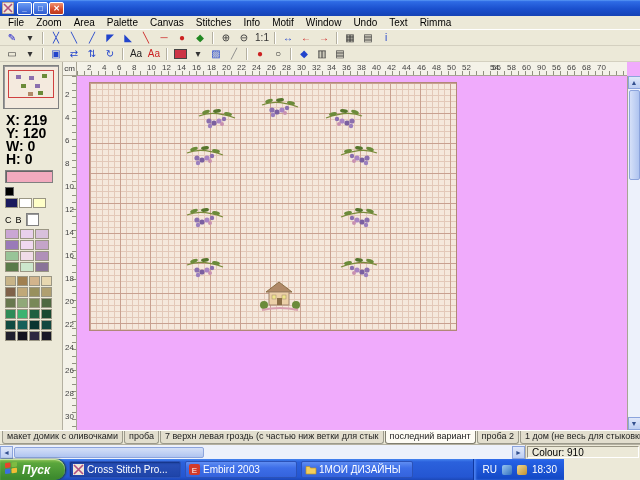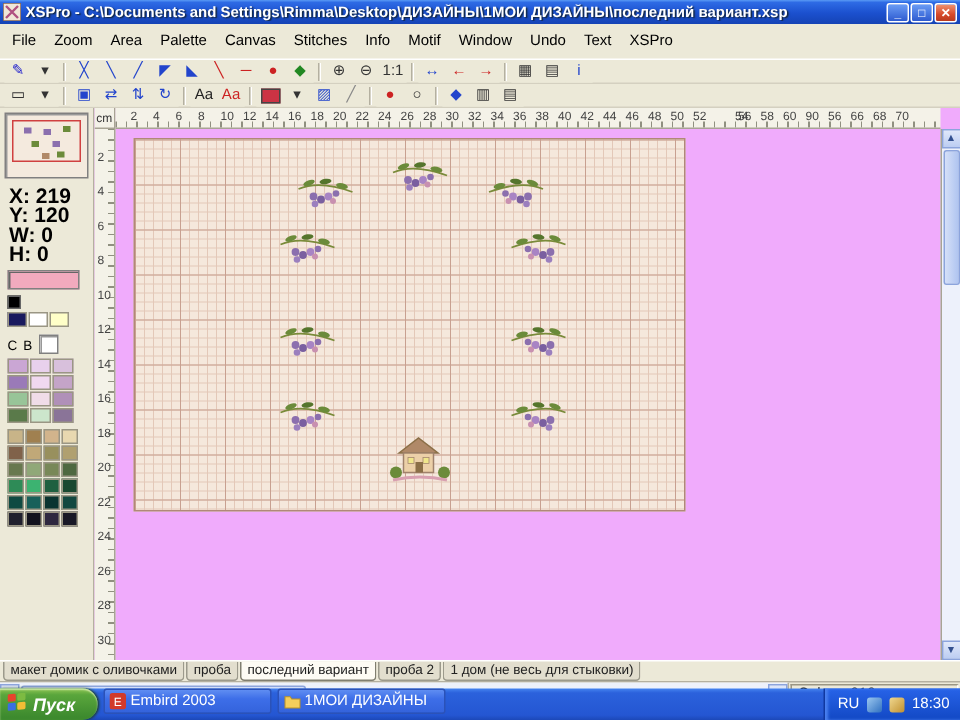--- a/index.html
+++ b/index.html
@@ -11,21 +11,21 @@
   .titlebar{height:16px;display:flex;align-items:center;padding:0 2px;
     background:linear-gradient(180deg,#5A9AF5 0%,#2E6BE5 10%,#1B50CE 55%,#1543B5 100%);color:#fff}
   .app-icon{width:12px;height:12px;margin-right:3px;flex:0 0 auto}
   .title-text{font-size:10px;font-weight:bold;flex:1;white-space:nowrap;overflow:hidden;text-shadow:1px 1px 1px #123}
   .winbtns{display:flex;gap:1px}
   .winbtn{width:15px;height:13px;border:1px solid #fff;border-radius:2px;font-size:8px;line-height:11px;text-align:center;color:#fff;font-weight:bold}
   .winbtn.minb,.winbtn.maxb{background:linear-gradient(180deg,#6A9CF5,#2E5BD0)}
   .winbtn.closeb{background:linear-gradient(180deg,#F0926F,#D6492A 60%,#B93A1E)}
 
   
-  .menubar{height:24px;display:flex;align-items:center;background:#ECE9D8;border-bottom:1px solid #fff;padding-left:2px}
+  .menubar{height:14px;display:flex;align-items:center;background:#ECE9D8;border-bottom:1px solid #fff;padding-left:2px}
   .menu-item{padding:0 6px;font-size:10px;color:#000}
   .toolbar{height:16px;display:flex;align-items:center;background:#ECE9D8;border-bottom:1px solid #D4D0C0;padding-left:3px}
   .tbtn{width:18px;height:14px;display:flex;align-items:center;justify-content:center;font-size:10px;line-height:1;background:#ECE9D8;border:1px solid #ECE9D8;color:#333;flex:0 0 auto}
   .tsep{width:2px;height:12px;border-left:1px solid #B4B0A0;border-right:1px solid #fff;margin:0 3px;flex:0 0 auto}
   .swatch-btn{display:inline-block;width:13px;height:10px;border:1px solid #444}
 
   
   .main{display:flex;height:368px}
   .left-panel{width:63px;background:#ECE9D8;border-right:1px solid #B4B0A0;padding:3px 2px 0;display:flex;flex-direction:column;align-items:center}
   .preview{width:56px;height:44px;background:#F4EADE;border:1px solid #808080;box-shadow:inset 1px 1px 0 #999;position:relative;flex:0 0 auto}
@@ -71,21 +71,21 @@
   .tab{font-size:9px;line-height:11px;padding:0 4px 1px;border:1px solid #9C9A8C;border-top:none;border-radius:0 0 3px 3px;background:#E2DECE;margin-right:1px;white-space:nowrap;color:#222;flex:0 0 auto}
   .tab.active{background:#FDFBF4;border-color:#807E70}
 
   
   .statusrow{height:15px;display:flex;align-items:stretch;background:#ECE9D8;border-top:1px solid #B4B0A0}
   .h-scroll{flex:1;display:flex;align-items:center;background:#EDF1FB;border-right:1px solid #B4B0A0}
   .h-thumb{width:190px;height:11px;margin-left:1px;background:linear-gradient(180deg,#D5E0F8,#AFC4F0);border:1px solid #8CA4DC;border-radius:2px}
   .colour-panel{width:112px;display:flex;align-items:center;padding:0 4px;font-size:10px;color:#000;border:1px solid;border-color:#9A9684 #FFF #FFF #9A9684;margin:1px}
 
   
-  .taskbar{position:absolute;left:0;bottom:0;width:640px;height:21px;display:flex;
+  .taskbar{position:absolute;left:0;bottom:0;width:564px;height:21px;display:flex;align-items:center;
     background:linear-gradient(180deg,#4584F0 0%,#2B61DC 14%,#2456D2 85%,#1C48B8 100%)}
   .start-btn{height:21px;padding:0 15px 0 5px;display:flex;align-items:center;gap:4px;color:#fff;font-weight:bold;font-style:italic;font-size:12px;
     background:linear-gradient(180deg,#8DC452 0%,#5AA63C 20%,#3D8A2E 90%);border-radius:0 10px 10px 0;box-shadow:inset 0 1px 1px #CFE8A8,1px 0 2px #1A3A10}
   .task-btn{width:112px;height:17px;margin-left:4px;display:flex;align-items:center;gap:3px;padding:0 3px;color:#fff;font-size:10px;white-space:nowrap;overflow:hidden;
     background:linear-gradient(180deg,#5F8DF2,#3D6EE8 40%,#3463DC);border:1px solid #2B52B8;border-radius:2px}
   .task-btn.active{background:linear-gradient(180deg,#2A50B8,#1E44A8);box-shadow:inset 1px 1px 2px #10307E}
   .task-icon{width:11px;height:11px;flex:0 0 auto;display:inline-block}
   .tray{margin-left:auto;height:21px;display:flex;align-items:center;gap:5px;padding:0 7px 0 9px;color:#fff;font-size:10px;
     background:linear-gradient(180deg,#2763E8,#1248C4);border-left:1px solid #1038A0;box-shadow:inset 2px 0 2px #4A80F0}
   .tray-ico{width:10px;height:10px;border-radius:2px}
@@ -95,41 +95,40 @@
 
 <div class="screen">
 
   <div class="titlebar">
     <span class="app-icon">
       <svg width="12" height="12" viewBox="0 0 12 12">
           <rect width="12" height="12" fill="#F0E6D8" stroke="#806050"></rect>
           <path d="M2 2 L10 10 M10 2 L2 10" stroke="#B05080" stroke-width="1.6"></path>
         </svg>
     </span>
-    <span class="title-text">XSPro - C:\Documents and Settings\Rimma\Desktop\ДИЗАЙНЫ\1МОИ ДИЗАЙНЫ\последний вариант.xsp</span>
     <span class="winbtns">
       <span class="winbtn minb">_</span>
       <span class="winbtn maxb">□</span>
       <span class="winbtn closeb">✕</span>
     </span>
   </div>
 
   <div class="menubar" id="menubar">
       <span class="menu-item">File</span>
       <span class="menu-item">Zoom</span>
       <span class="menu-item">Area</span>
       <span class="menu-item">Palette</span>
       <span class="menu-item">Canvas</span>
       <span class="menu-item">Stitches</span>
       <span class="menu-item">Info</span>
       <span class="menu-item">Motif</span>
       <span class="menu-item">Window</span>
       <span class="menu-item">Undo</span>
       <span class="menu-item">Text</span>
-      <span class="menu-item">XSPro</span>
+      <span class="menu-item">Rimma</span>
     </div>
   <div class="toolbar" id="toolbar1">
       <span class="tbtn" style="color: rgb(26, 26, 204);">✎</span>
       <span class="tbtn" style="color: rgb(51, 51, 51);">▾</span>
       <span class="tsep"></span>
       <span class="tbtn" style="color: rgb(34, 68, 204);">╳</span>
       <span class="tbtn" style="color: rgb(34, 68, 204);">╲</span>
       <span class="tbtn" style="color: rgb(34, 68, 204);">╱</span>
       <span class="tbtn" style="color: rgb(34, 68, 204);">◤</span>
       <span class="tbtn" style="color: rgb(34, 68, 204);">◣</span>
@@ -449,20 +448,21 @@
         <span class="s-btn">▲</span>
         <span class="v-thumb"></span>
         <span class="s-btn" style="margin-top:auto">▼</span>
       </div>
     </div>
   </div>
 
   <div class="tabbar" id="tabbar">
       <span class="tab">макет домик с оливочками</span>
       <span class="tab">проба</span>
+      <span class="tab">7 верхн левая гроздь (с частью ниж ветки для стык</span>
       <span class="tab active">последний вариант</span>
       <span class="tab">проба 2</span>
       <span class="tab">1 дом (не весь для стыковки)</span>
     </div>
 
   <div class="statusrow">
     <div class="h-scroll">
       <span class="s-btn">◄</span>
       <span class="h-thumb"></span>
       <span class="s-btn" style="margin-left:auto">►</span>
@@ -476,20 +476,27 @@
         <svg width="13" height="13" viewBox="0 0 13 13">
             <rect x="0" y="1" width="5.5" height="5" rx="1" fill="#E8432C" transform="skewY(-6)"></rect>
             <rect x="6.5" y="1" width="5.5" height="5" rx="1" fill="#7DBB42" transform="skewY(-6)"></rect>
             <rect x="0" y="7" width="5.5" height="5" rx="1" fill="#3B6FE0" transform="skewY(-6)"></rect>
             <rect x="6.5" y="7" width="5.5" height="5" rx="1" fill="#F2BD35" transform="skewY(-6)"></rect>
           </svg>
       </span>
       <span>Пуск</span>
     </div>
     <div id="taskbtns" style="display:flex">
+        <div class="task-btn active">
+          <span class="task-icon"><svg width="11" height="11" viewBox="0 0 11 11">
+              <rect width="11" height="11" fill="#F0E6D8"></rect>
+              <path d="M1 1 L10 10 M10 1 L1 10" stroke="#B05080" stroke-width="1.6"></path>
+            </svg></span>
+          <span>Cross Stitch Pro...</span>
+        </div>
         <div class="task-btn">
           <span class="task-icon"><svg width="11" height="11" viewBox="0 0 11 11">
               <rect width="11" height="11" rx="2" fill="#D23A2A"></rect>
               <text x="5.5" y="8.6" font-size="8" fill="#fff" text-anchor="middle" font-family="Liberation Sans, sans-serif">E</text>
             </svg></span>
           <span>Embird 2003</span>
         </div>
         <div class="task-btn">
           <span class="task-icon"><svg width="12" height="11" viewBox="0 0 12 11">
               <path d="M1 3 L1 10 L11 10 L11 4 L5.5 4 L4.5 2.5 L1 2.5 Z" fill="#F4CE5C" stroke="#B8922A" stroke-width="0.7"></path>

